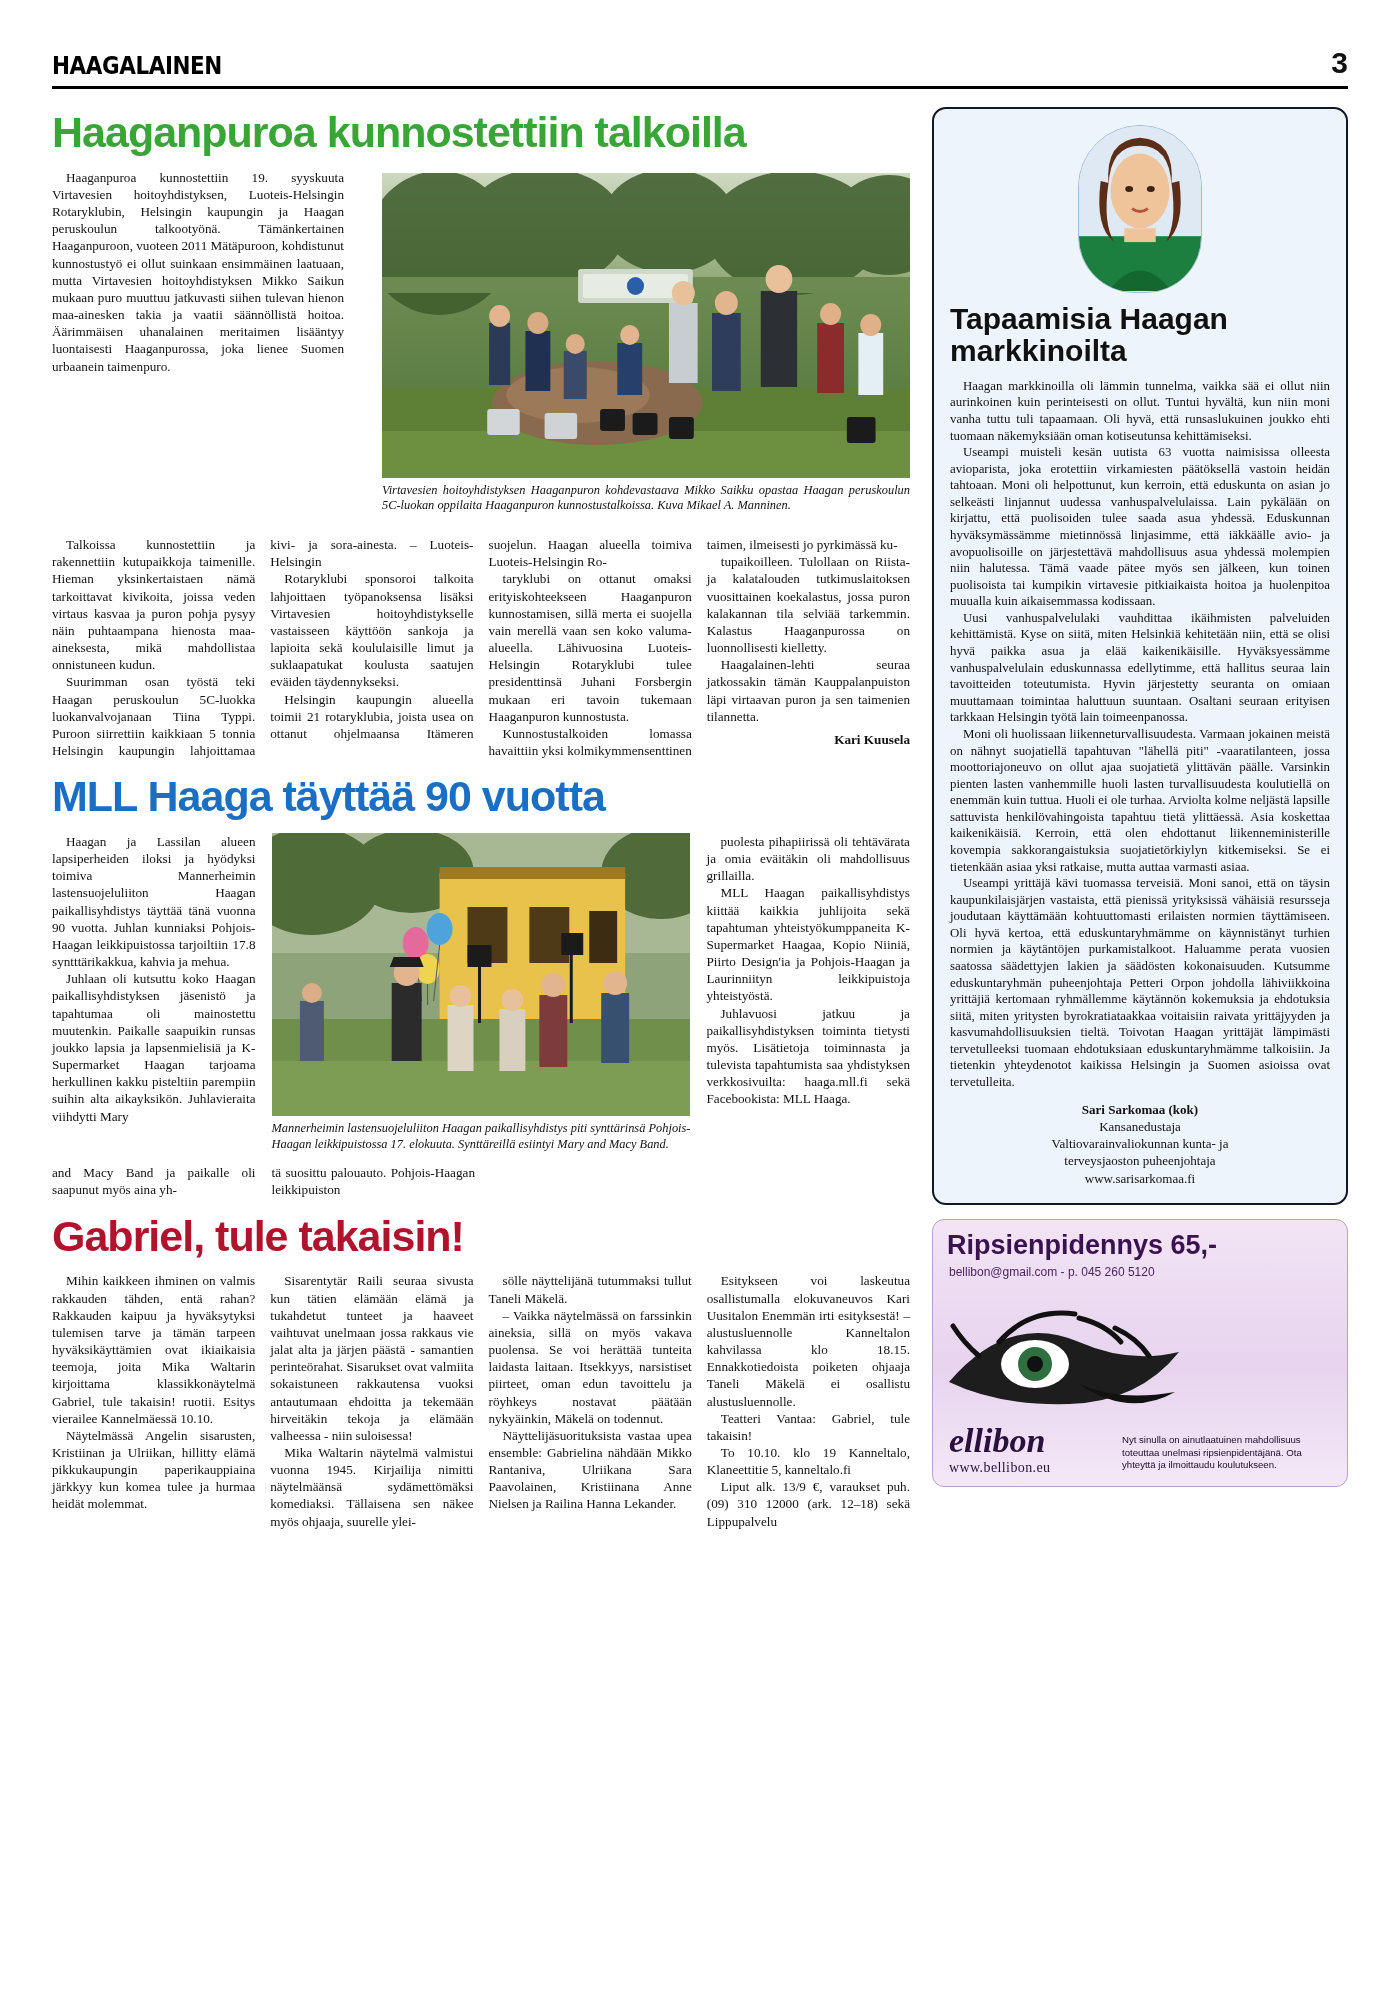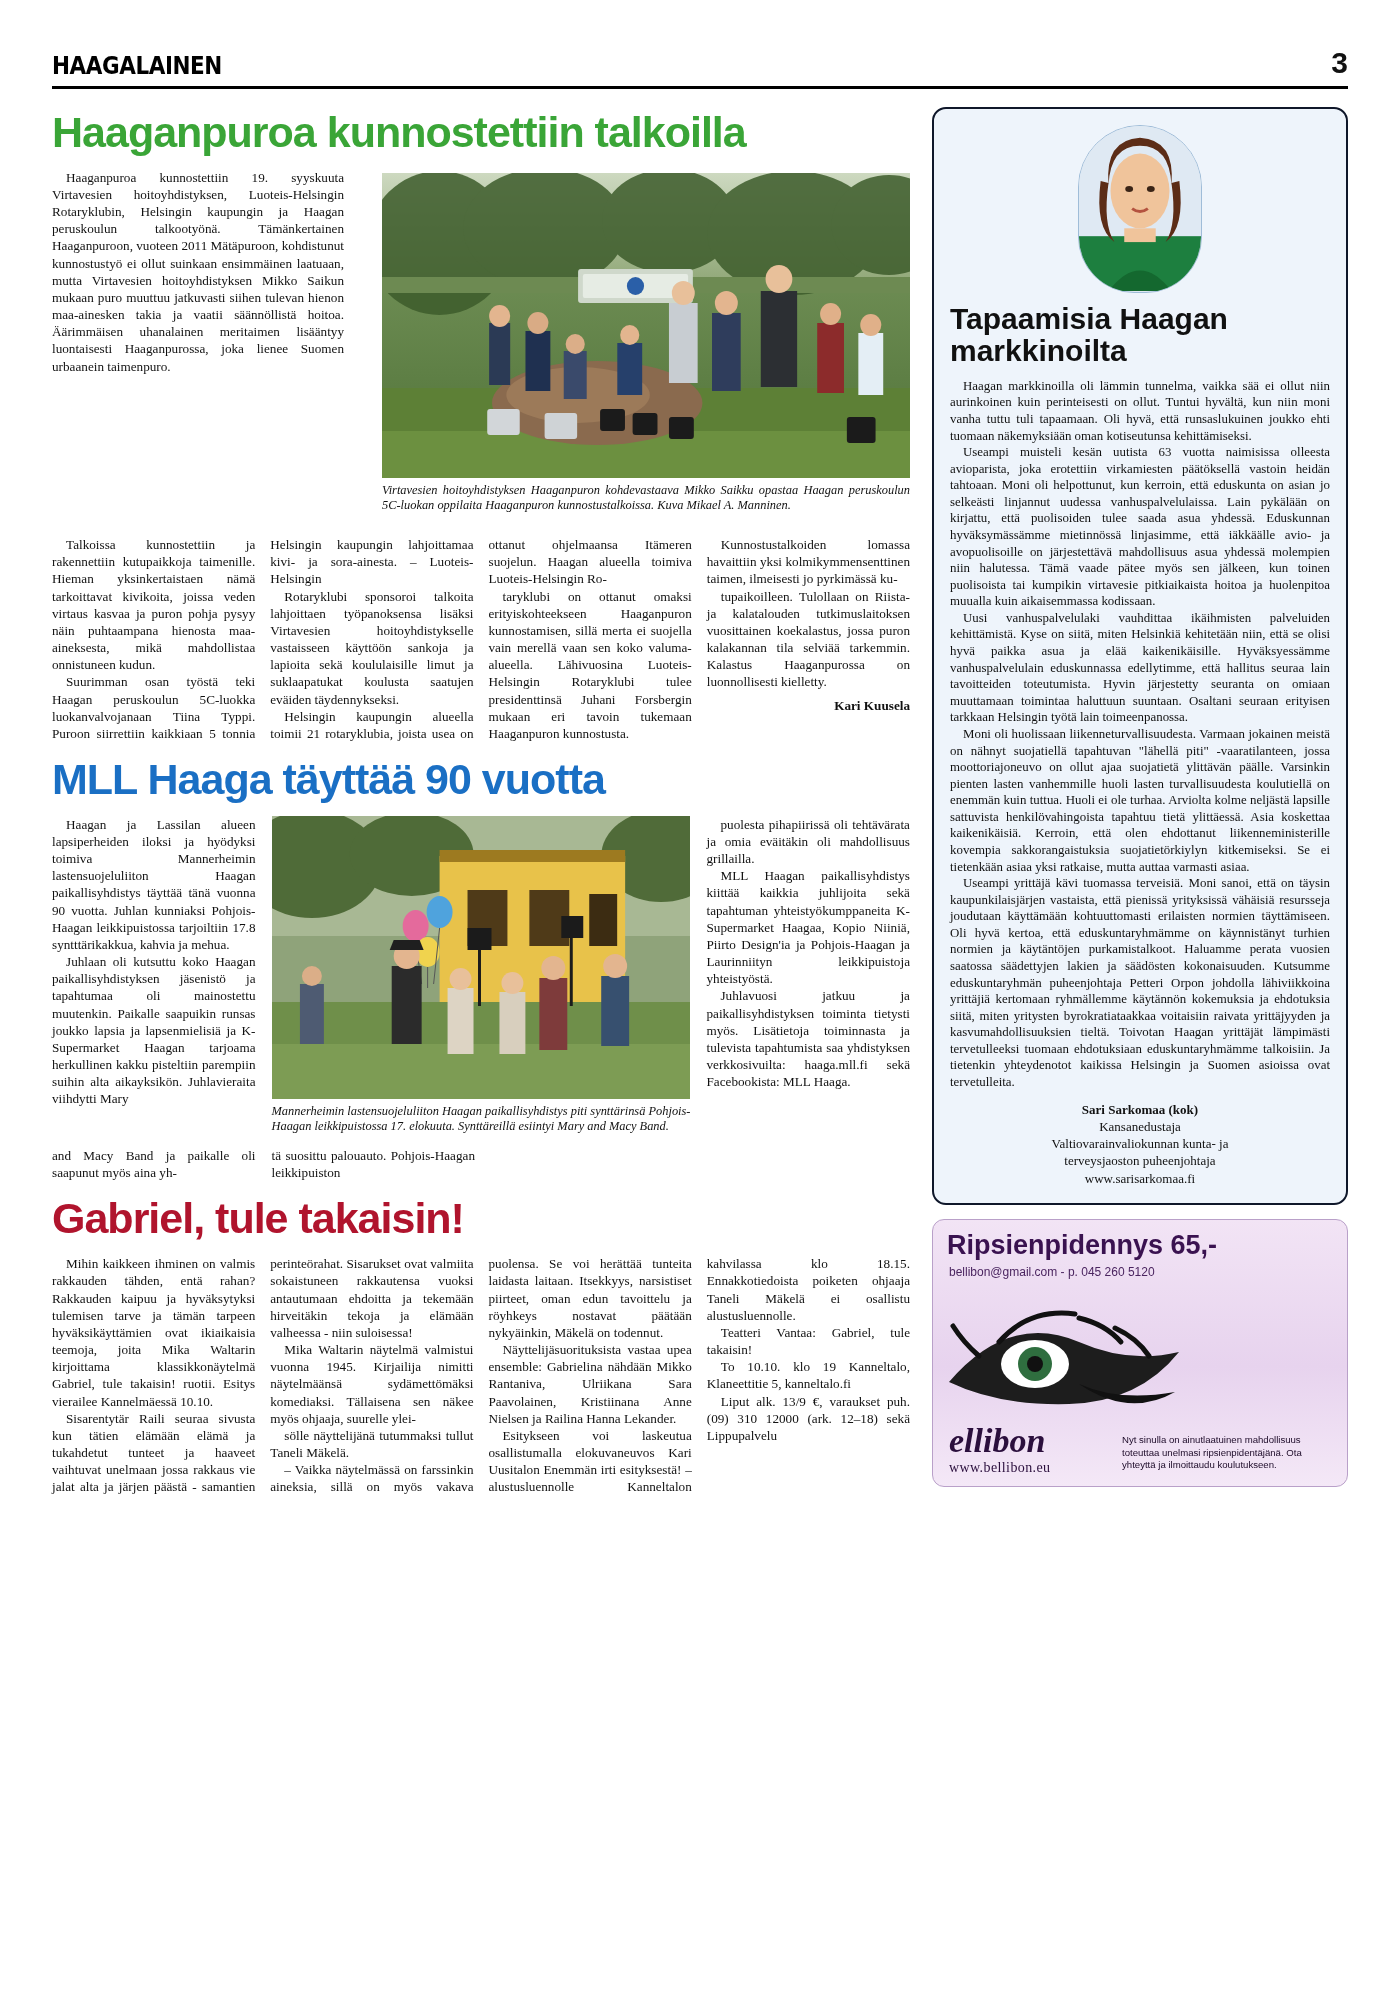--- a/index.html
+++ b/index.html
@@ -265,20 +265,21 @@
         </div>
 
         <div class="cols-4 mt10">
           <p class="art">Talkoissa kunnostettiin ja rakennettiin kutupaikkoja taimenille. Hieman yksinkertaistaen nämä tarkoittavat kivikoita, joissa veden virtaus kasvaa ja puron pohja pysyy näin puhtaampana hienosta maa-aineksesta, mikä mahdollistaa onnistuneen kudun.</p>
           <p class="art">Suurimman osan työstä teki Haagan peruskoulun 5C-luokka luokanvalvojanaan Tiina Typpi. Puroon siirrettiin kaikkiaan 5 tonnia Helsingin kaupungin lahjoittamaa kivi- ja sora-ainesta. – Luoteis-Helsingin</p>
           <p class="art">Rotaryklubi sponsoroi talkoita lahjoittaen työpanoksensa lisäksi Virtavesien hoitoyhdistykselle vastaisseen käyttöön sankoja ja lapioita sekä koululaisille limut ja suklaapatukat koulusta saatujen eväiden täydennykseksi.</p>
           <p class="art">Helsingin kaupungin alueella toimii 21 rotaryklubia, joista usea on ottanut ohjelmaansa Itämeren suojelun. Haagan alueella toimiva Luoteis-Helsingin Ro-</p>
           <p class="art">taryklubi on ottanut omaksi erityiskohteekseen Haaganpuron kunnostamisen, sillä merta ei suojella vain merellä vaan sen koko valuma-alueella. Lähivuosina Luoteis-Helsingin Rotaryklubi tulee presidenttinsä Juhani Forsbergin mukaan eri tavoin tukemaan Haaganpuron kunnostusta.</p>
           <p class="art">Kunnostustalkoiden lomassa havaittiin yksi kolmikymmensenttinen taimen, ilmeisesti jo pyrkimässä ku-</p>
           <p class="art">tupaikoilleen. Tulollaan on Riista- ja kalatalouden tutkimuslaitoksen vuosittainen koekalastus, jossa puron kalakannan tila selviää tarkemmin. Kalastus Haaganpurossa on luonnollisesti kielletty.</p>
+          <p class="art">Haagalainen-lehti seuraa jatkossakin tämän Kauppalanpuiston läpi virtaavan puron ja sen taimenien tilannetta.</p>
           <p class="byline">Kari Kuusela</p>
         </div>
       </div>
 
       <div class="sec">
         <h1 class="headline blue">MLL Haaga täyttää 90 vuotta</h1>
 
         <div style="display:flex; gap:16px;">
           <div style="width:204px;">
             <p class="art">Haagan ja Lassilan alueen lapsiperheiden iloksi ja hyödyksi toimiva Mannerheimin lastensuojeluliiton Haagan paikallisyhdistys täyttää tänä vuonna 90 vuotta. Juhlan kunniaksi Pohjois-Haagan leikkipuistossa tarjoiltiin 17.8 syntttärikakkua, kahvia ja mehua.</p>
@@ -350,20 +351,21 @@
               <p class="art" style="text-indent:0">tä suosittu palouauto. Pohjois-Haagan leikkipuiston</p>
             </div>
           <div style="width:420px;"></div>
         </div>
       </div>
 
       <div class="sec">
         <h1 class="headline red">Gabriel, tule takaisin!</h1>
         <div class="cols-4">
           <p class="art">Mihin kaikkeen ihminen on valmis rakkauden tähden, entä rahan? Rakkauden kaipuu ja hyväksytyksi tulemisen tarve ja tämän tarpeen hyväksikäyttämien ovat ikiaikaisia teemoja, joita Mika Waltarin kirjoittama klassikkonäytelmä Gabriel, tule takaisin! ruotii. Esitys vierailee Kannelmäessä 10.10.</p>
+          <p class="art">Näytelmässä Angelin sisarusten, Kristiinan ja Ulriikan, hillitty elämä pikkukaupungin paperikauppiaina järkkyy kun komea tulee ja hurmaa heidät molemmat.</p>
           <p class="art">Sisarentytär Raili seuraa sivusta kun tätien elämään elämä ja tukahdetut tunteet ja haaveet vaihtuvat unelmaan jossa rakkaus vie jalat alta ja järjen päästä - samantien perinteörahat. Sisarukset ovat valmiita sokaistuneen rakkautensa vuoksi antautumaan ehdoitta ja tekemään hirveitäkin tekoja ja elämään valheessa - niin suloisessa!</p>
           <p class="art">Mika Waltarin näytelmä valmistui vuonna 1945. Kirjailija nimitti näytelmäänsä sydämettömäksi komediaksi. Tällaisena sen näkee myös ohjaaja, suurelle ylei-</p>
           <p class="art">sölle näyttelijänä tutummaksi tullut Taneli Mäkelä.</p>
           <p class="art">– Vaikka näytelmässä on farssinkin aineksia, sillä on myös vakava puolensa. Se voi herättää tunteita laidasta laitaan. Itsekkyys, narsistiset piirteet, oman edun tavoittelu ja röyhkeys nostavat päätään nykyäinkin, Mäkelä on todennut.</p>
           <p class="art">Näyttelijäsuorituksista vastaa upea ensemble: Gabrielina nähdään Mikko Rantaniva, Ulriikana Sara Paavolainen, Kristiinana Anne Nielsen ja Railina Hanna Lekander.</p>
           <p class="art">Esitykseen voi laskeutua osallistumalla elokuvaneuvos Kari Uusitalon Enemmän irti esityksestä! – alustusluennolle Kanneltalon kahvilassa klo 18.15. Ennakkotiedoista poiketen ohjaaja Taneli Mäkelä ei osallistu alustusluennolle.</p>
           <p class="art">Teatteri Vantaa: Gabriel, tule takaisin!</p>
           <p class="art">To 10.10. klo 19 Kanneltalo, Klaneettitie 5, kanneltalo.fi</p>
           <p class="art">Liput alk. 13/9 €, varaukset puh. (09) 310 12000 (ark. 12–18) sekä Lippupalvelu</p>
         </div>

